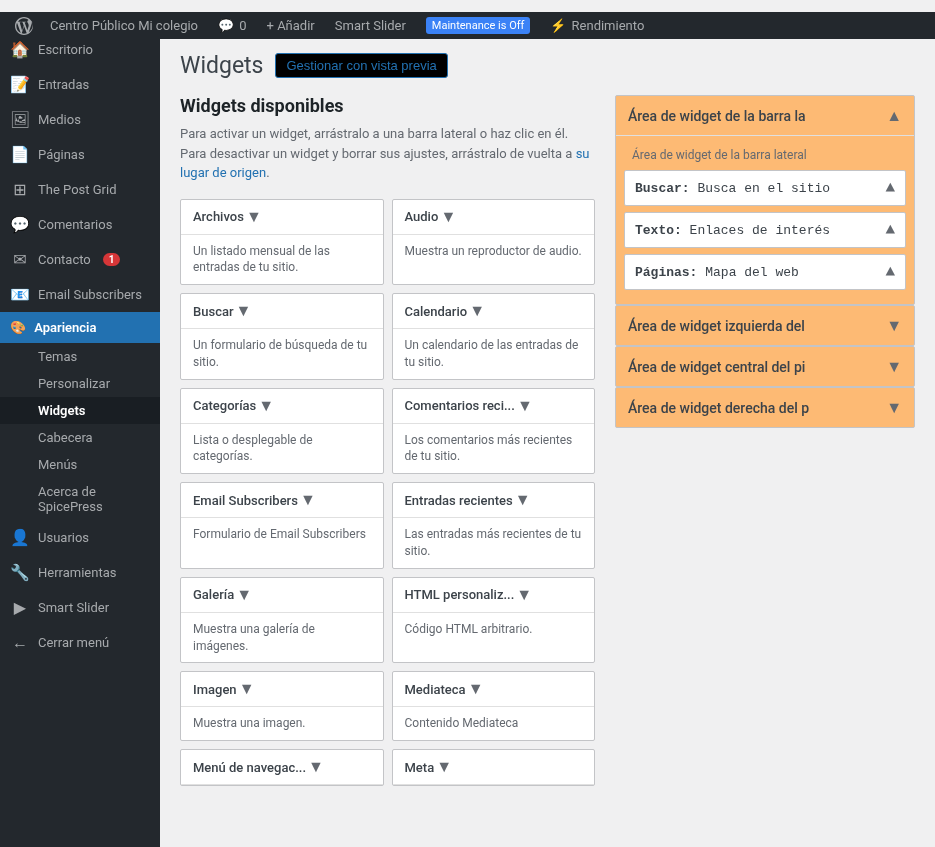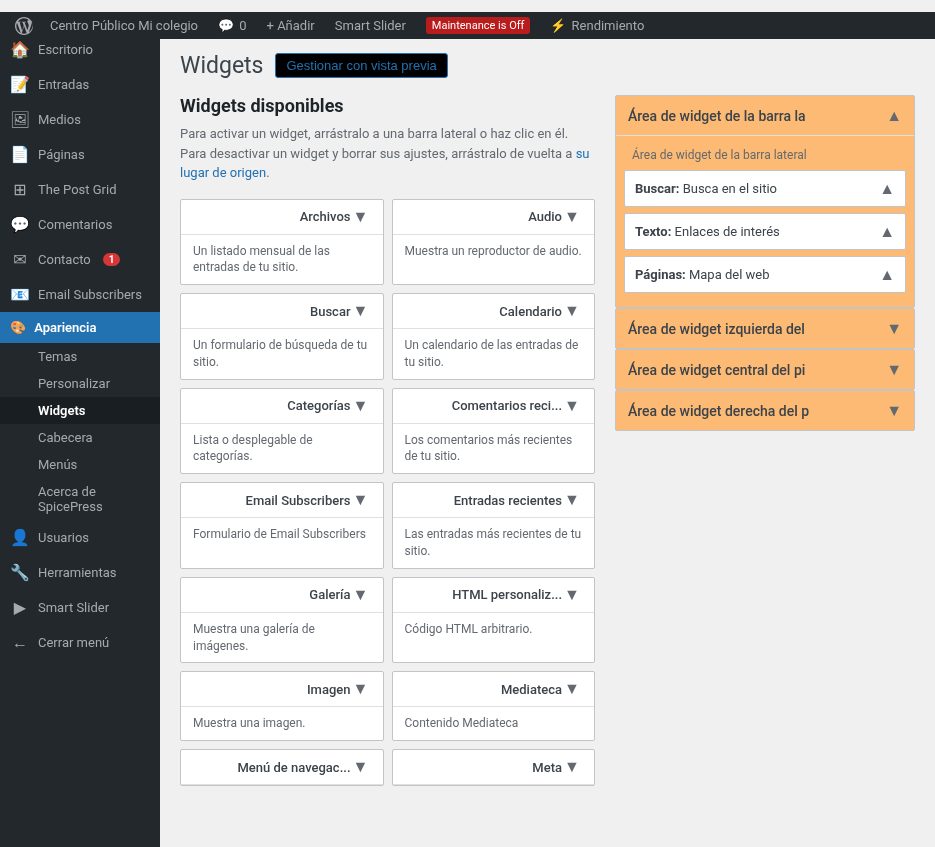--- a/index.html
+++ b/index.html
@@ -25,21 +25,21 @@
       padding: 0 8px;
       height: 32px;
       display: flex;
       align-items: center;
       gap: 5px;
       text-decoration: none;
       cursor: pointer;
     }
     #wpadminbar .wp-logo { width: 28px; height: 32px; display: flex; align-items: center; justify-content: center; }
     .maintenance-badge {
-      background: #b91c1c;
+      background: #3b82f6;
       color: #fff;
       border-radius: 3px;
       padding: 2px 6px;
       font-size: 11px;
     }
 
     
     #wpwrap {
       margin-top: 32px;
       display: flex;
@@ -148,21 +148,21 @@
     }
     .widget-item {
       background: #fff;
       border: 1px solid #c3c4c7;
       border-radius: 2px;
       cursor: pointer;
     }
     .widget-header {
       display: flex;
       align-items: center;
-      justify-content: flex-end;
+      justify-content: flex-start;
       padding: 8px 12px;
       border-bottom: 1px solid #e0e0e0;
     }
     .widget-header span.title { font-weight: 500; font-size: 13px; }
     .widget-toggle {
       color: #646970;
       font-size: 16px;
       cursor: pointer;
       width: 20px;
       text-align: center;
@@ -204,20 +204,21 @@
       border: 1px solid #c3c4c7;
       border-radius: 2px;
       margin-bottom: 6px;
     }
     .sidebar-widget-header {
       display: flex;
       align-items: center;
       justify-content: space-between;
       padding: 8px 10px;
       font-size: 13px;
+      font-family: Liberation Mono, monospace;
     }
     .sidebar-widget-header .toggle { font-size: 16px; color: #646970; }
 
     
     #wpcontent { overflow-y: auto; height: calc(100vh - 32px); }
   </style>
 </head>
 <body>
 
 <div id="wpadminbar">

